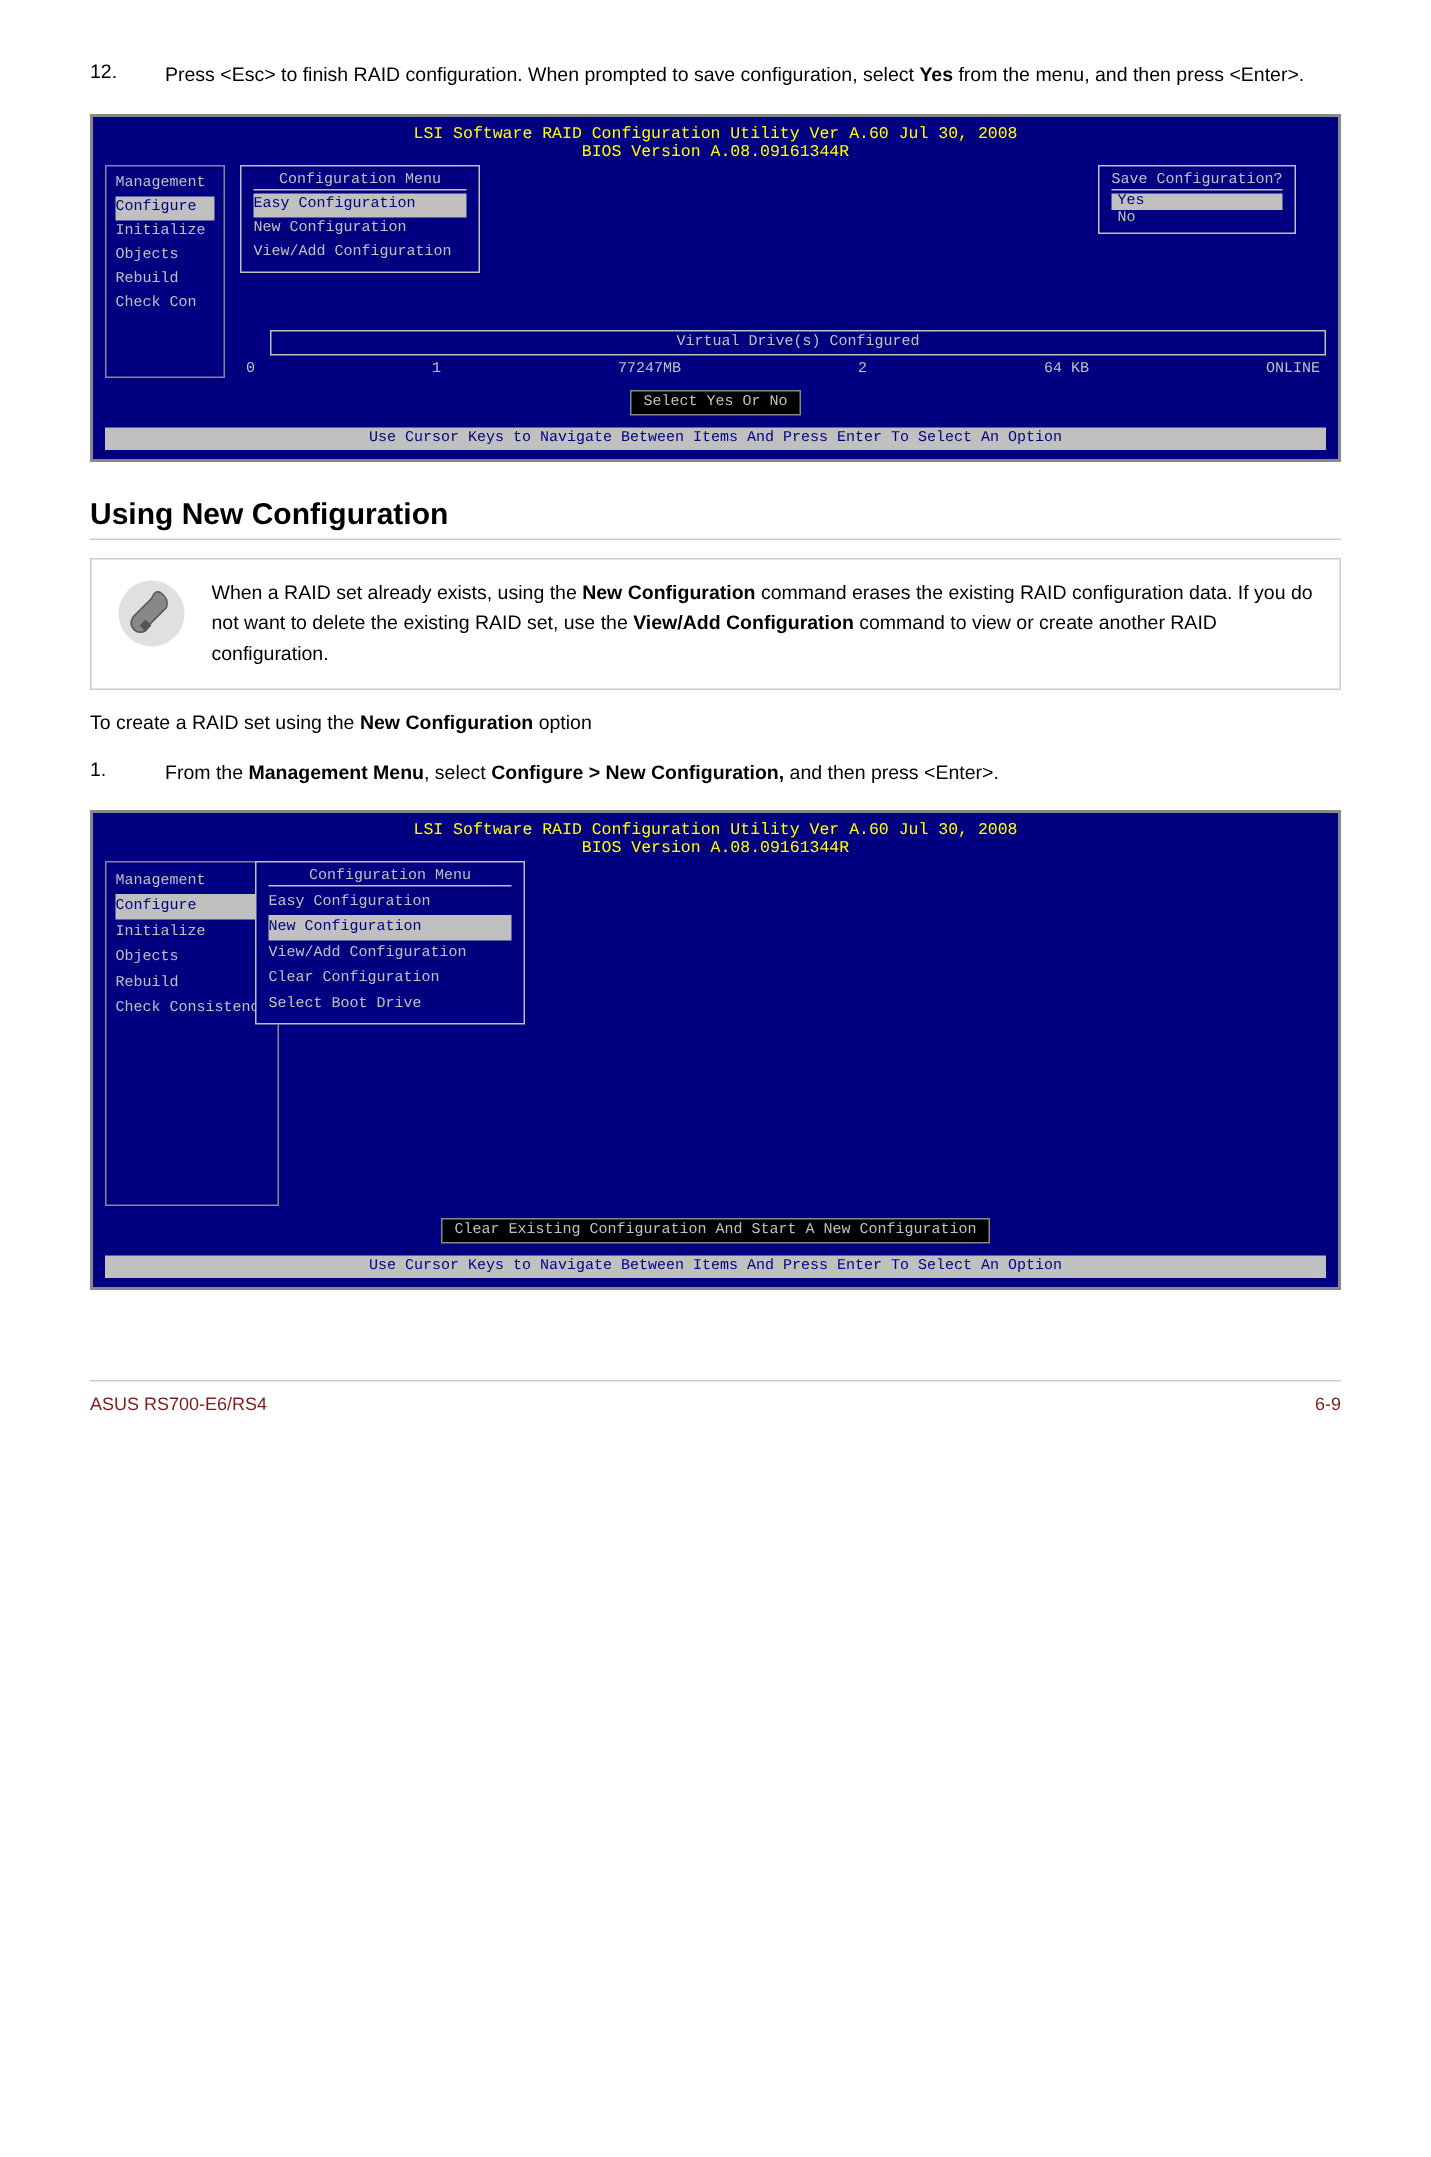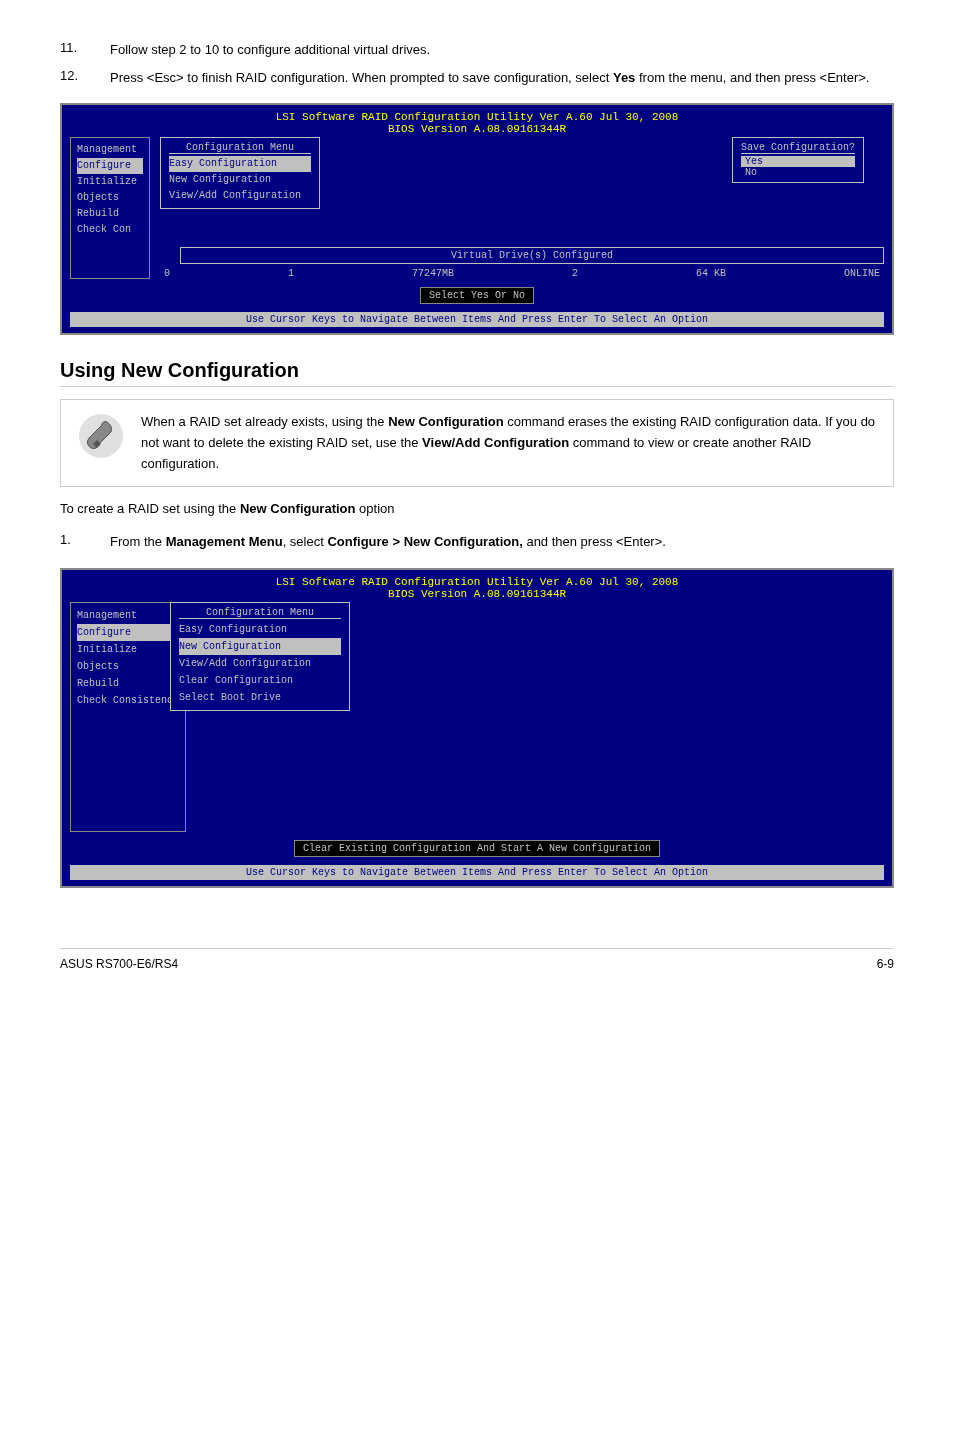--- a/index.html
+++ b/index.html
@@ -220,21 +220,21 @@
       width: 100%;
     }
 
     .page-footer {
       display: flex;
       justify-content: space-between;
       margin-top: 60px;
       border-top: 1px solid #ccc;
       padding-top: 8px;
       font-size: 12px;
-      color: #000000;
+      color: #7f1d1d;
     }
 
     .bios-body2 {
       display: flex;
       position: relative;
       min-height: 230px;
     }
     .bios-sidebar2 {
       background: #000080;
       color: #c0c0c0;
@@ -265,24 +265,20 @@
     }
     .config-menu-item2.active {
       background: #c0c0c0;
       color: #000080;
     }
   </style>
 </head>
 <body>
 
 <ul class="numbered-list">
-  <li>
-    <span class="list-num">11.</span>
-    <span class="list-text">Follow step 2 to 10 to configure additional virtual drives.</span>
-  </li>
   <li>
     <span class="list-num">12.</span>
     <span class="list-text">Press &lt;Esc&gt; to finish RAID configuration. When prompted to save configuration, select <b>Yes</b> from the menu, and then press &lt;Enter&gt;.</span>
   </li>
 </ul>
 
 <div class="bios-screen">
   <div class="bios-title">
     <span>LSI Software RAID Configuration Utility Ver A.60 Jul 30, 2008</span><br>
     <span>BIOS Version   A.08.09161344R</span>

